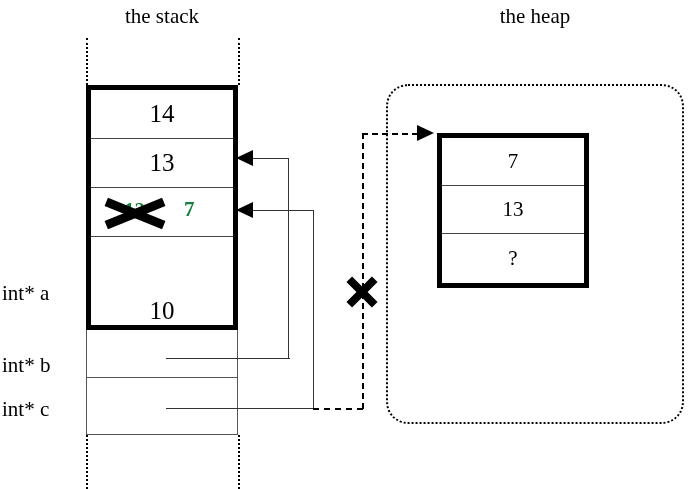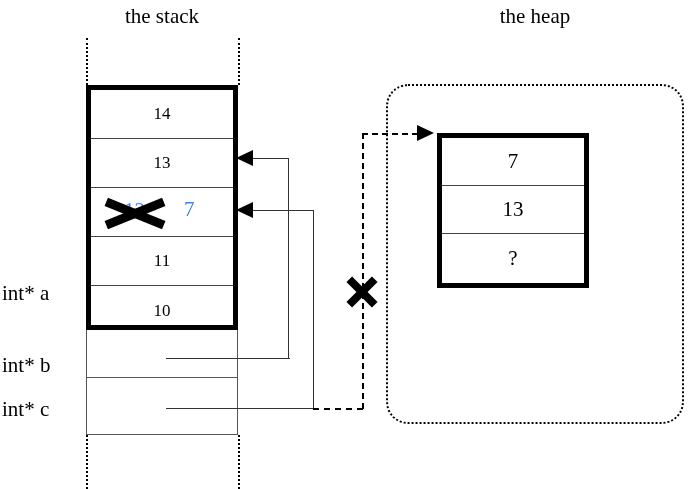--- a/index.html
+++ b/index.html
@@ -43,21 +43,21 @@
   .stack-cell {
     position: absolute;
     left: 0;
     width: 142px;
     height: 49px;
     box-sizing: border-box;
     border-bottom: 1.5px solid #444;
     display: flex;
     align-items: center;
     justify-content: center;
-    font-size: 17px;
+    font-size: 25px;
     background: transparent;
   }
   .stack-cell.last { border-bottom: none; text-align: right; }
 
   
   .ptr-slot {
     position: absolute;
     left: 86px;
     width: 152px;
     box-sizing: border-box;
@@ -170,42 +170,42 @@
     height: 0;
     border-top-style: solid;
     border-top-color: #000;
     transform-origin: center;
   }
 
   .strike-value {
     position: absolute;
     font-size: 21px;
     line-height: 1;
-    color: #3b82f6;
+    color: #15803d;
+    font-weight: bold;
   }
 </style>
 </head>
 <body>
 
 <div id="canvas">
 
   <div class="region-title" style="left:86px; top:6px; width:152px;">the stack</div>
   <div class="region-title" style="left:386px; top:6px; width:298px;">the heap</div>
 
   <div class="rail" style="left:86px; top:38px; height:47px;"></div>
   <div class="rail" style="left:238px; top:38px; height:47px;"></div>
 
   <div class="rail" style="left:86px; top:435px; height:54px;"></div>
   <div class="rail" style="left:238px; top:435px; height:54px;"></div>
 
   <div class="stack-frame">
     <div class="stack-cell" style="top:0px;">14</div>
     <div class="stack-cell" style="top:49px;">13</div>
     <div class="stack-cell" style="top:98px;"></div>
-    <div class="stack-cell" style="top:147px;">11</div>
     <div class="stack-cell last" style="top:196px;">10</div>
   </div>
 
   <div class="strike-value" style="left:124px; top:200px;">12</div>
 
   <div class="xmark" style="left:106px; top:194px; width:58px; height:30px;">
     <span style="width:62px; border-top-width:9px; margin-left:-31px; transform:rotate(22deg);"></span>
     <span style="width:62px; border-top-width:9px; margin-left:-31px; transform:rotate(-22deg);"></span>
   </div>
 

